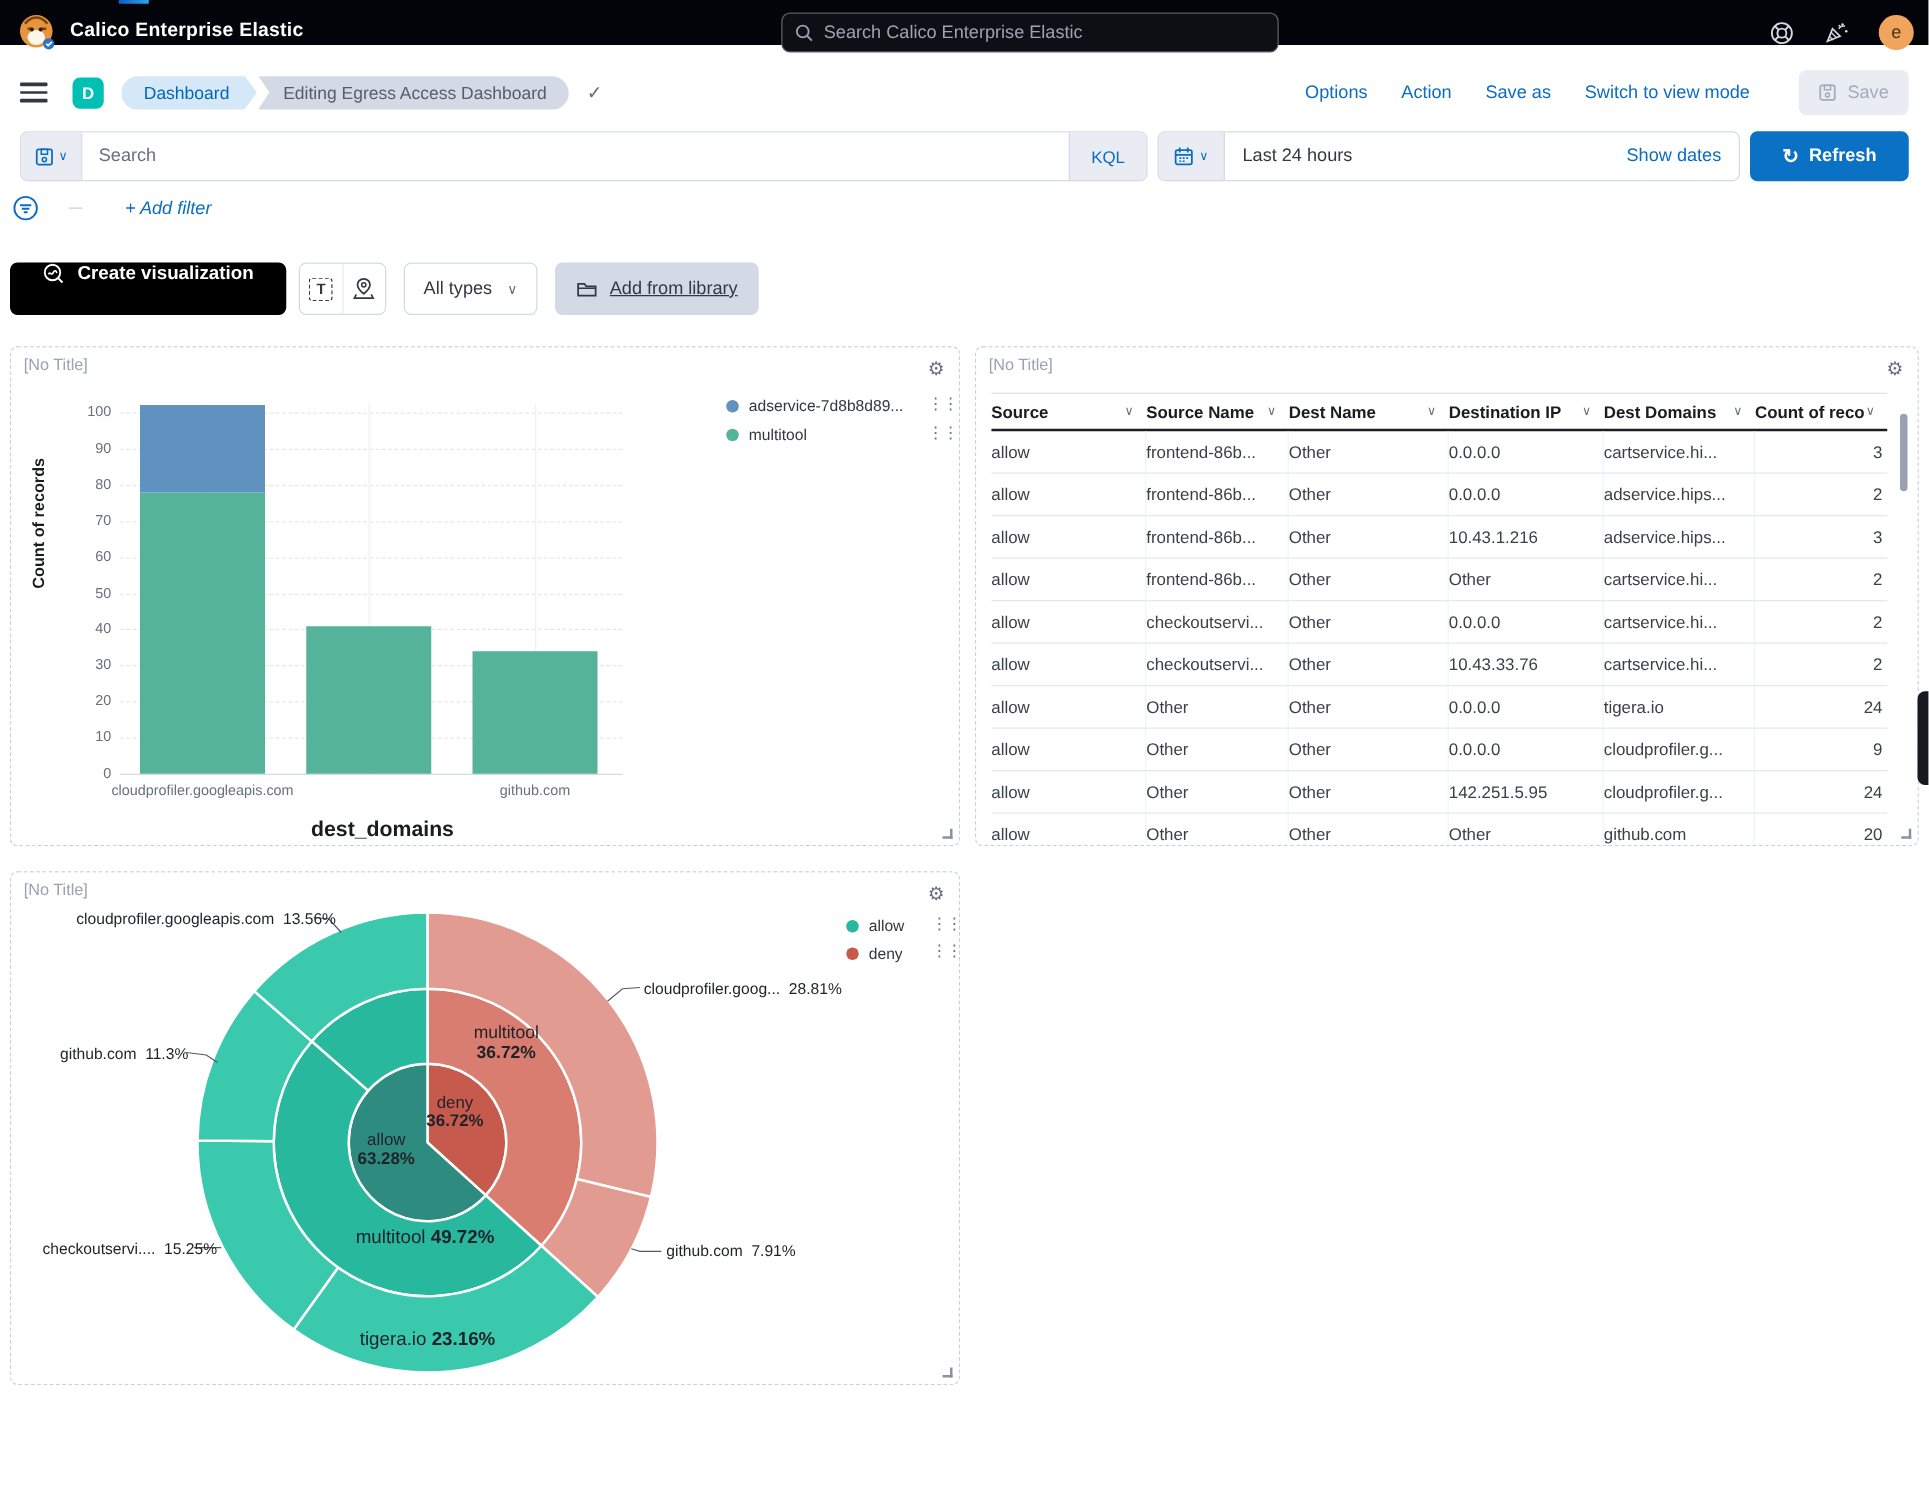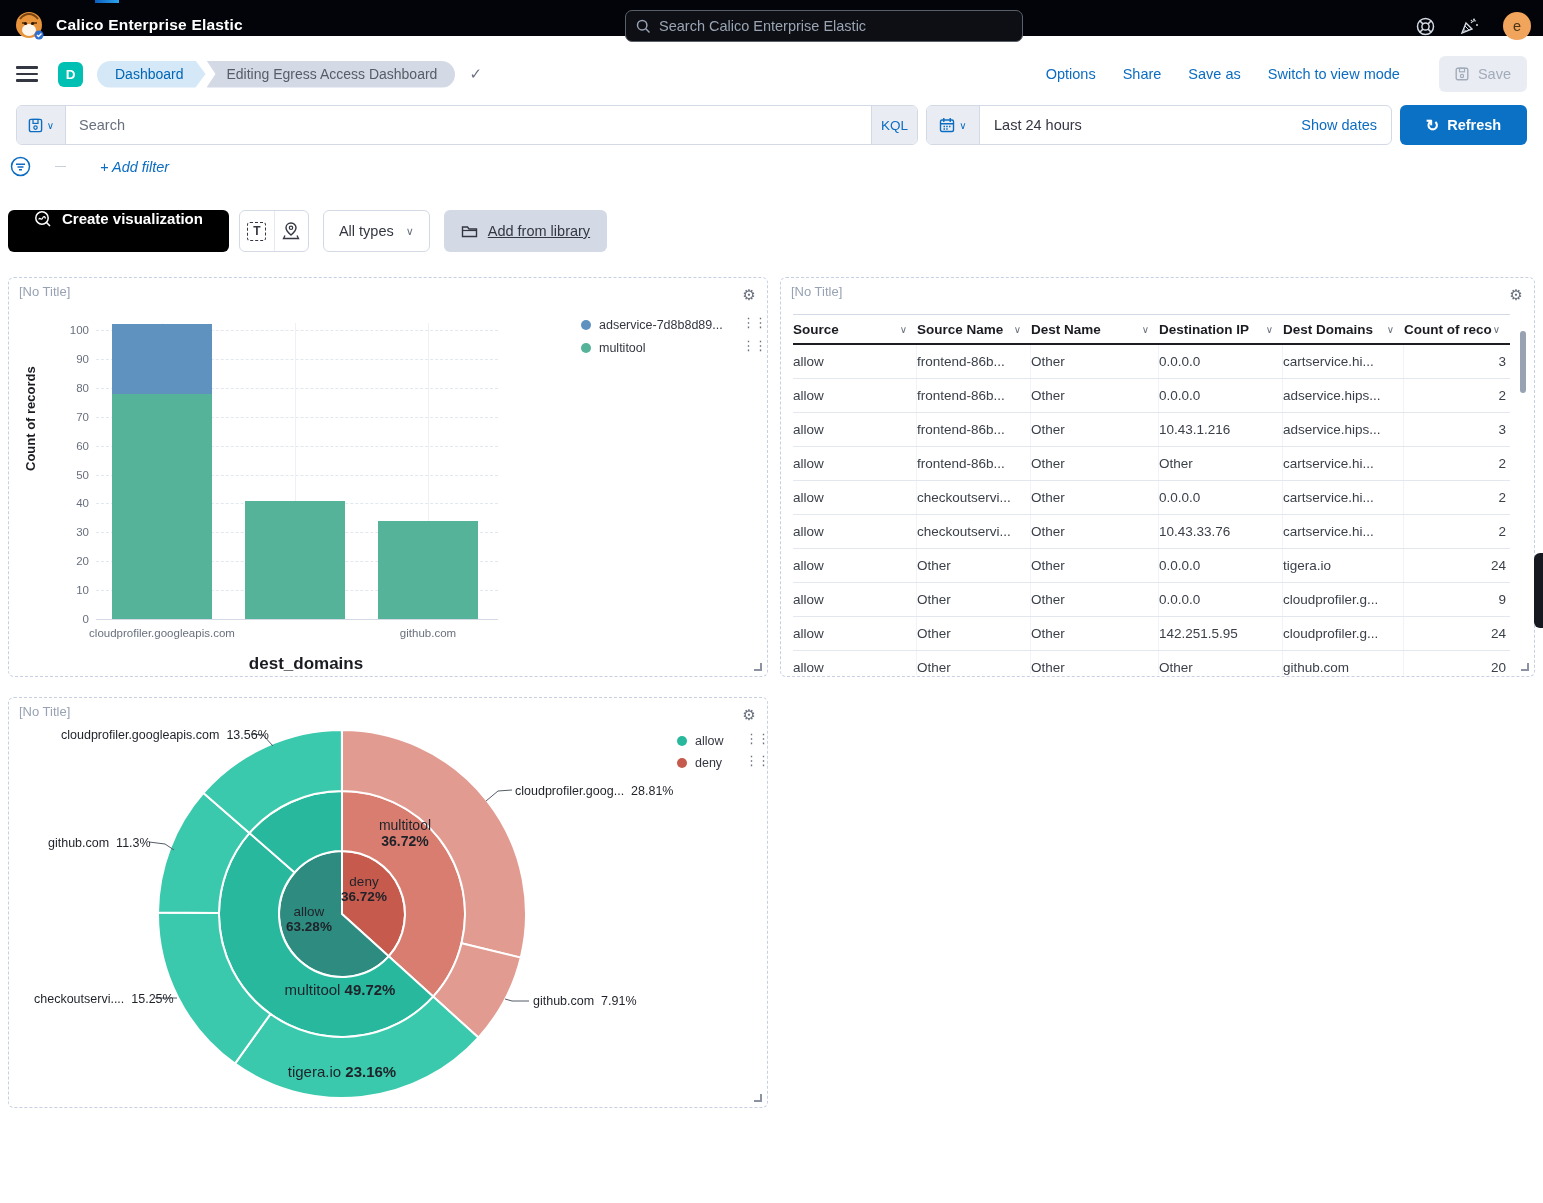--- a/index.html
+++ b/index.html
@@ -42,21 +42,21 @@
   font-size:14.5px; font-weight:500; display:flex; align-items:center; gap:9px; margin-left:12px; }
 
 
 .querybar { position:absolute; top:105px; left:16px; right:16px; height:40px; display:flex; }
 .search-combo { flex:1; display:flex; align-items:stretch; border:1px solid #d3dae6; border-radius:6px;
   overflow:hidden; background:#fff; margin-right:8px; }
 .sq-btn { width:49px; background:#e9edf3; display:flex; align-items:center; justify-content:center; gap:4px;
   border-right:1px solid #d3dae6; cursor:pointer; }
 .search-combo input { flex:1; border:none; outline:none; padding:0 13px; font-size:14.5px; color:#343741; }
 .search-combo input::placeholder { color:#69707d; }
-.kql { width:46px; background:#e9edf3; display:flex; align-items:center; justify-content:center;
+.kql { width:62px; background:#e9edf3; display:flex; align-items:center; justify-content:center;
   color:#0b6cc2; font-size:13.5px; border-left:1px solid #d3dae6; cursor:pointer; }
 .datepicker { width:466px; border:1px solid #d3dae6; border-radius:6px; display:flex; align-items:center;
   overflow:hidden; background:#fff; margin-right:8px; }
 .dp-cal { width:53px; align-self:stretch; background:#e9edf3; display:flex; align-items:center;
   justify-content:center; gap:4px; border-right:1px solid #d3dae6; cursor:pointer; }
 .dp-text { padding-left:14px; font-size:14.5px; color:#343741; }
 .dp-showdates { margin-left:auto; padding-right:14px; color:#0b6cc2; font-size:14.5px; cursor:pointer; }
 .refresh-btn { width:127px; background:#0b71c5; color:#fff; border-radius:6px; display:flex; align-items:center;
   justify-content:center; gap:8px; font-size:14.5px; font-weight:600; cursor:pointer; }
 .chev { color:#0b6cc2; font-size:10px; }
@@ -198,21 +198,21 @@
         <span></span>
       </span>
     <span class="d-badge">D</span>
     <div class="crumbs">
       <span class="crumb-blue">Dashboard</span>
       <span class="crumb-gray">Editing Egress Access Dashboard</span>
     </div>
     <span class="crumb-check">✓</span>
     <div class="nav-actions">
       <span class="link">Options</span>
-      <span class="link">Share</span>
+      <span class="link">Action</span>
       <span class="link">Save as</span>
       <span class="link">Switch to view mode</span>
       <span class="save-btn">
         <svg class="icon" width="14" height="14" viewBox="0 0 14 14">
           <rect x="1.2" y="1.2" width="11.6" height="11.6" rx="1.5" fill="none" stroke="#a2abba" stroke-width="1.4"></rect>
           <rect x="4.5" y="1.2" width="5" height="3.6" fill="none" stroke="#a2abba" stroke-width="1.2"></rect>
           <circle cx="7" cy="9" r="1.6" fill="none" stroke="#a2abba" stroke-width="1.2"></circle>
         </svg>
         <span>Save</span>
       </span>

